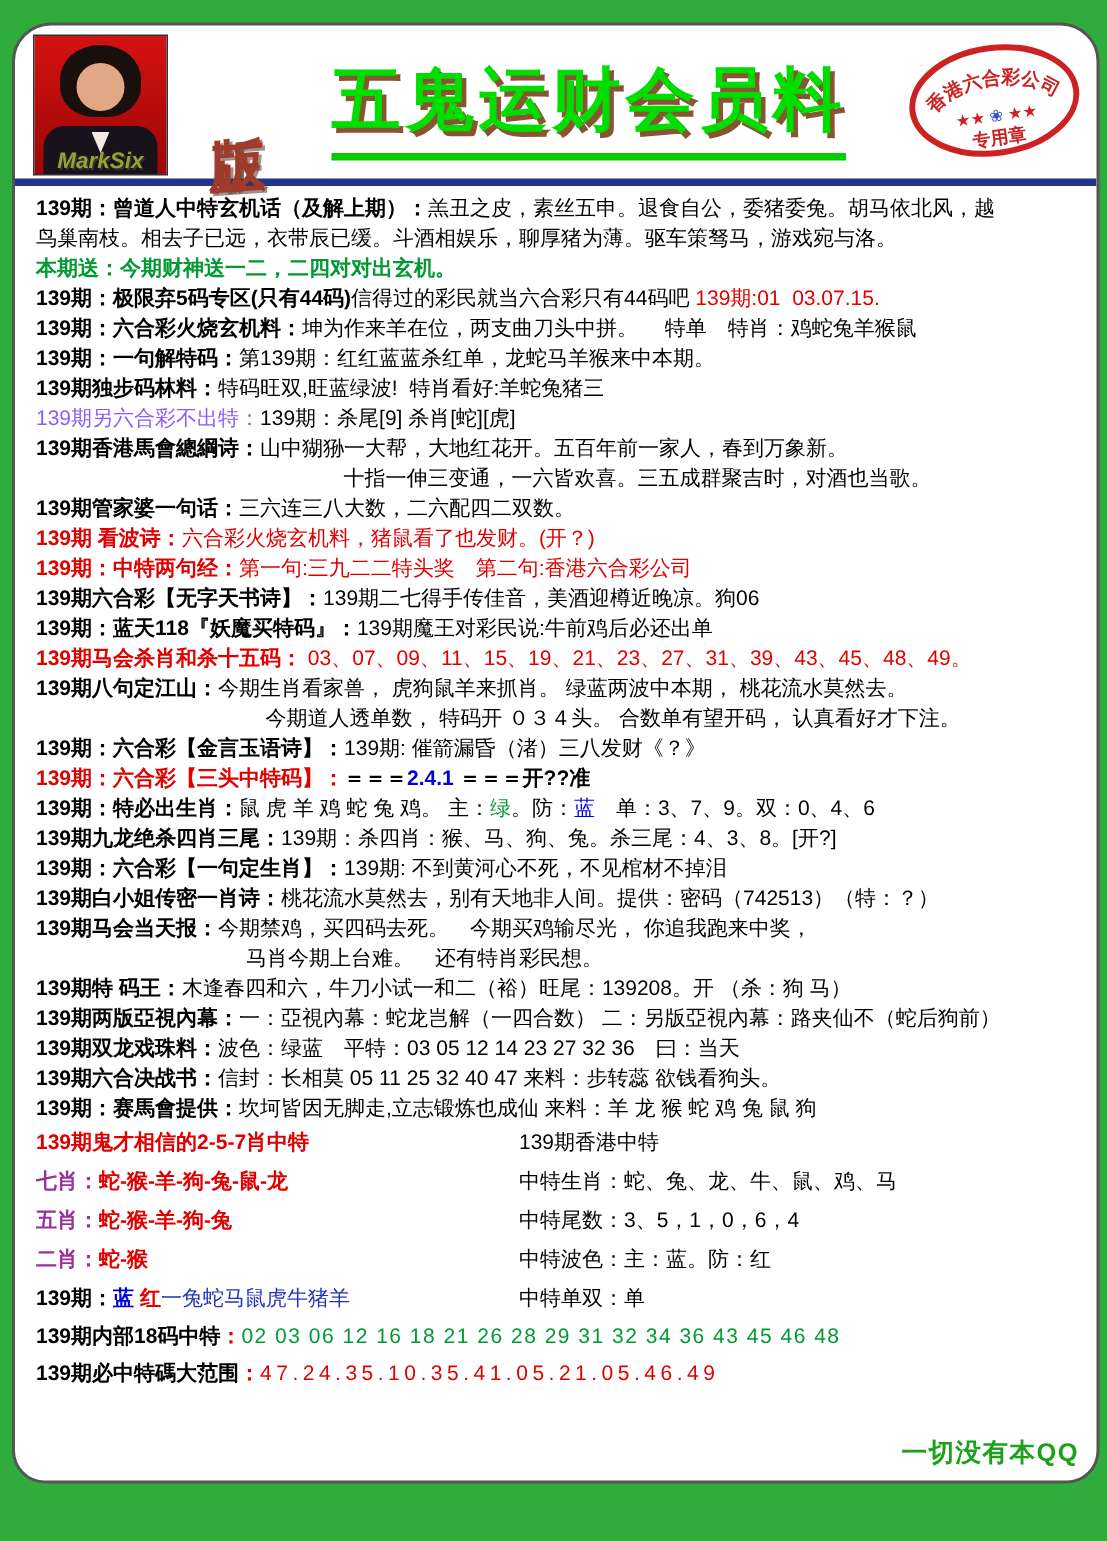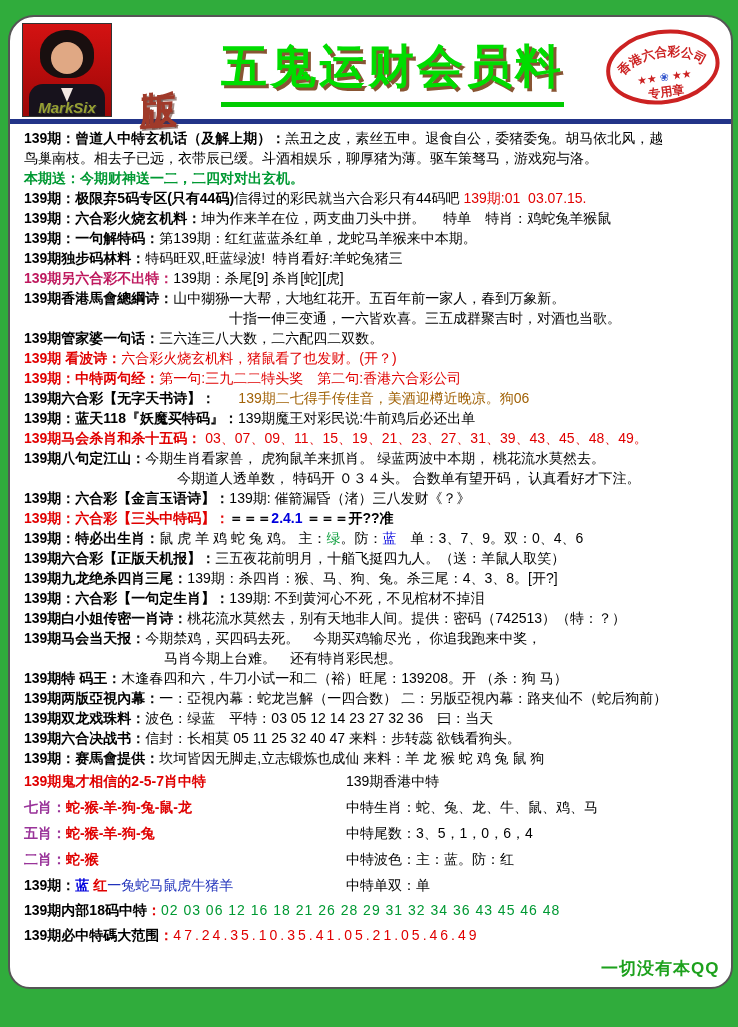--- a/index.html
+++ b/index.html
@@ -72,35 +72,34 @@
 
     <div class="bodytext">
       <div id="rows-main">
           <div class="line"><span style="color: rgb(0, 0, 0); font-weight: bold;">139期：曾道人中特玄机话（及解上期）：</span><span style="color: rgb(0, 0, 0);">羔丑之皮，素丝五申。退食自公，委猪委兔。胡马依北风，越</span></div>
           <div class="line"><span style="color: rgb(0, 0, 0);">鸟巢南枝。相去子已远，衣带辰已缓。斗酒相娱乐，聊厚猪为薄。驱车策驽马，游戏宛与洛。</span></div>
           <div class="line"><span style="color: rgb(0, 153, 51); font-weight: bold;">本期送：今期财神送一二，二四对对出玄机。</span></div>
           <div class="line"><span style="color: rgb(0, 0, 0); font-weight: bold;">139期：极限弃5码专区(只有44码)</span><span style="color: rgb(0, 0, 0);">信得过的彩民就当六合彩只有44码吧 </span><span style="color: rgb(224, 0, 0);">139期:01  03.07.15.</span></div>
           <div class="line"><span style="color: rgb(0, 0, 0); font-weight: bold;">139期：六合彩火烧玄机料：</span><span style="color: rgb(0, 0, 0);">坤为作来羊在位，两支曲刀头中拼。　 特单　特肖：鸡蛇兔羊猴鼠</span></div>
           <div class="line"><span style="color: rgb(0, 0, 0); font-weight: bold;">139期：一句解特码：</span><span style="color: rgb(0, 0, 0);">第139期：红红蓝蓝杀红单，龙蛇马羊猴来中本期。</span></div>
           <div class="line"><span style="color: rgb(0, 0, 0); font-weight: bold;">139期独步码林料：</span><span style="color: rgb(0, 0, 0);">特码旺双,旺蓝绿波!  特肖看好:羊蛇兔猪三</span></div>
-          <div class="line"><span style="color: #be185d; font-weight: bold;">139期另六合彩不出特：</span><span style="color: rgb(0, 0, 0);">139期：杀尾[9] 杀肖[蛇][虎]</span></div>
+          <div class="line"><span style="color: #8b5cf6; font-weight: normal;">139期另六合彩不出特：</span><span style="color: rgb(0, 0, 0);">139期：杀尾[9] 杀肖[蛇][虎]</span></div>
           <div class="line"><span style="color: rgb(0, 0, 0); font-weight: bold;">139期香港馬會總綱诗：</span><span style="color: rgb(0, 0, 0);">山中猢狲一大帮，大地红花开。五百年前一家人，春到万象新。</span></div>
           <div class="line" style="padding-left: 205px;"><span style="color: rgb(0, 0, 0);">十指一伸三变通，一六皆欢喜。三五成群聚吉时，对酒也当歌。</span></div>
           <div class="line"><span style="color: rgb(0, 0, 0); font-weight: bold;">139期管家婆一句话：</span><span style="color: rgb(0, 0, 0);">三六连三八大数，二六配四二双数。</span></div>
           <div class="line"><span style="color: rgb(224, 0, 0); font-weight: bold;">139期 看波诗：</span><span style="color: rgb(224, 0, 0);">六合彩火烧玄机料，猪鼠看了也发财。(开？)</span></div>
           <div class="line"><span style="color: rgb(224, 0, 0); font-weight: bold;">139期：中特两句经：</span><span style="color: rgb(224, 0, 0);">第一句:三九二二特头奖　第二句:香港六合彩公司</span></div>
-          <div class="line"><span style="color: rgb(0, 0, 0); font-weight: bold;">139期六合彩【无字天书诗】：</span><span style="color: #a16207; margin-left: 23px;">139期二七得手传佳音，美酒迎樽近晚凉。狗06</span></div>
+          <div class="line"><span style="color: rgb(0, 0, 0); font-weight: bold;">139期六合彩【无字天书诗】：</span><span style="color: #000000;">139期二七得手传佳音，美酒迎樽近晚凉。狗06</span></div>
           <div class="line"><span style="color: rgb(0, 0, 0); font-weight: bold; text-align: center;">139期：蓝天118『妖魔买特码』：</span><span style="color: rgb(0, 0, 0);">139期魔王对彩民说:牛前鸡后必还出单</span></div>
           <div class="line"><span style="color: rgb(224, 0, 0); font-weight: bold;">139期马会杀肖和杀十五码：</span><span style="color: rgb(224, 0, 0);"> 03、07、09、11、15、19、21、23、27、31、39、43、45、48、49。</span></div>
           <div class="line"><span style="color: rgb(0, 0, 0); font-weight: bold;">139期八句定江山：</span><span style="color: rgb(0, 0, 0);">今期生肖看家兽， 虎狗鼠羊来抓肖。 绿蓝两波中本期， 桃花流水莫然去。</span></div>
           <div class="line" style="padding-left: 153px;"><span style="color: rgb(0, 0, 0);">今期道人透单数， 特码开 ０３４头。 合数单有望开码， 认真看好才下注。</span></div>
           <div class="line"><span style="color: rgb(0, 0, 0); font-weight: bold;">139期：六合彩【金言玉语诗】：</span><span style="color: rgb(0, 0, 0);">139期: 催箭漏昏（渚）三八发财《？》</span></div>
           <div class="line"><span style="color: rgb(224, 0, 0); font-weight: bold;">139期：六合彩【三头中特码】：</span><span style="color: rgb(0, 0, 0); font-weight: bold;">＝＝＝</span><span style="color: rgb(0, 0, 221); font-weight: bold;">2.4.1</span><span style="color: rgb(0, 0, 0); font-weight: bold;"> ＝＝＝</span><span style="color: rgb(0, 0, 0); font-weight: bold;">开??准</span></div>
           <div class="line"><span style="color: rgb(0, 0, 0); font-weight: bold;">139期：特必出生肖：</span><span style="color: rgb(0, 0, 0);">鼠 虎 羊 鸡 蛇 兔 鸡。 主：</span><span style="color: rgb(0, 153, 51);">绿</span><span style="color: rgb(0, 0, 0);">。防：</span><span style="color: rgb(0, 0, 221);">蓝</span><span style="color: rgb(0, 0, 0);">　单：3、7、9。双：0、4、6</span></div>
-          <div class="line"><span style="color: rgb(0, 0, 0); font-weight: bold;">139期六合彩【正版天机报】：</span><span style="color: rgb(0, 0, 0);">三五夜花前明月，十艏飞挺四九人。（送：羊鼠人取笑）</span></div>
           <div class="line"><span style="color: rgb(0, 0, 0); font-weight: bold;">139期九龙绝杀四肖三尾：</span><span style="color: rgb(0, 0, 0);">139期：杀四肖：猴、马、狗、兔。杀三尾：4、3、8。[开?]</span></div>
           <div class="line"><span style="color: rgb(0, 0, 0); font-weight: bold;">139期：六合彩【一句定生肖】：</span><span style="color: rgb(0, 0, 0);">139期: 不到黄河心不死，不见棺材不掉泪</span></div>
           <div class="line"><span style="color: rgb(0, 0, 0); font-weight: bold;">139期白小姐传密一肖诗：</span><span style="color: rgb(0, 0, 0);">桃花流水莫然去，别有天地非人间。提供：密码（742513）（特：？）</span></div>
           <div class="line"><span style="color: rgb(0, 0, 0); font-weight: bold;">139期马会当天报：</span><span style="color: rgb(0, 0, 0);">今期禁鸡，买四码去死。　今期买鸡输尽光， 你追我跑来中奖，</span></div>
           <div class="line" style="padding-left: 140px;"><span style="color: rgb(0, 0, 0);">马肖今期上台难。　还有特肖彩民想。</span></div>
           <div class="line"><span style="color: rgb(0, 0, 0); font-weight: bold;">139期特 码王：</span><span style="color: rgb(0, 0, 0);">木逢春四和六，牛刀小试一和二（裕）旺尾：139208。开 （杀：狗 马）</span></div>
           <div class="line"><span style="color: rgb(0, 0, 0); font-weight: bold;">139期两版亞視內幕：</span><span style="color: rgb(0, 0, 0);">一：亞視內幕：蛇龙岂解（一四合数） 二：另版亞視內幕：路夹仙不（蛇后狗前）</span></div>
           <div class="line"><span style="color: rgb(0, 0, 0); font-weight: bold;">139期双龙戏珠料：</span><span style="color: rgb(0, 0, 0);">波色：绿蓝　平特：03 05 12 14 23 27 32 36　曰：当天</span></div>
           <div class="line"><span style="color: rgb(0, 0, 0); font-weight: bold;">139期六合决战书：</span><span style="color: rgb(0, 0, 0);">信封：长相莫 05 11 25 32 40 47 来料：步转蕊 欲钱看狗头。</span></div>
           <div class="line"><span style="color: rgb(0, 0, 0); font-weight: bold;">139期：赛馬會提供：</span><span style="color: rgb(0, 0, 0);">坎坷皆因无脚走,立志锻炼也成仙 来料：羊 龙 猴 蛇 鸡 兔 鼠 狗</span></div>

